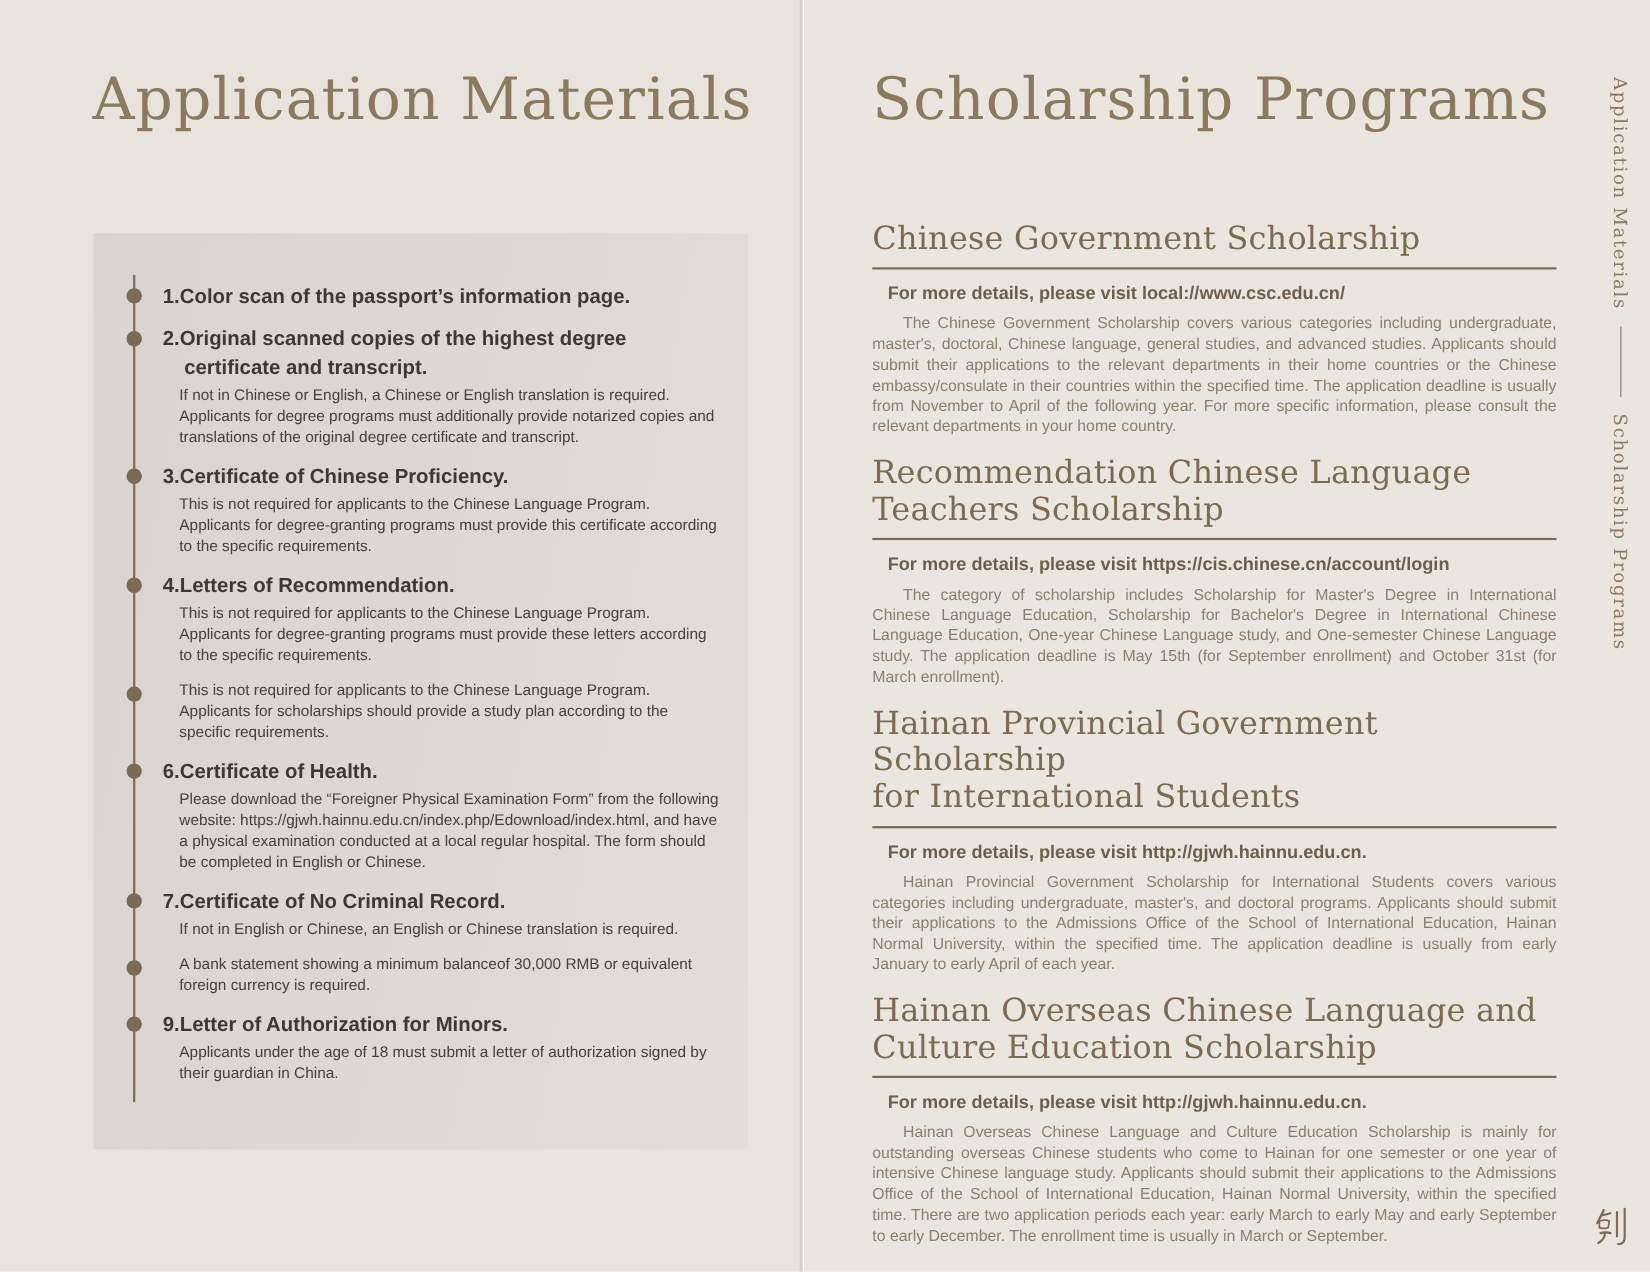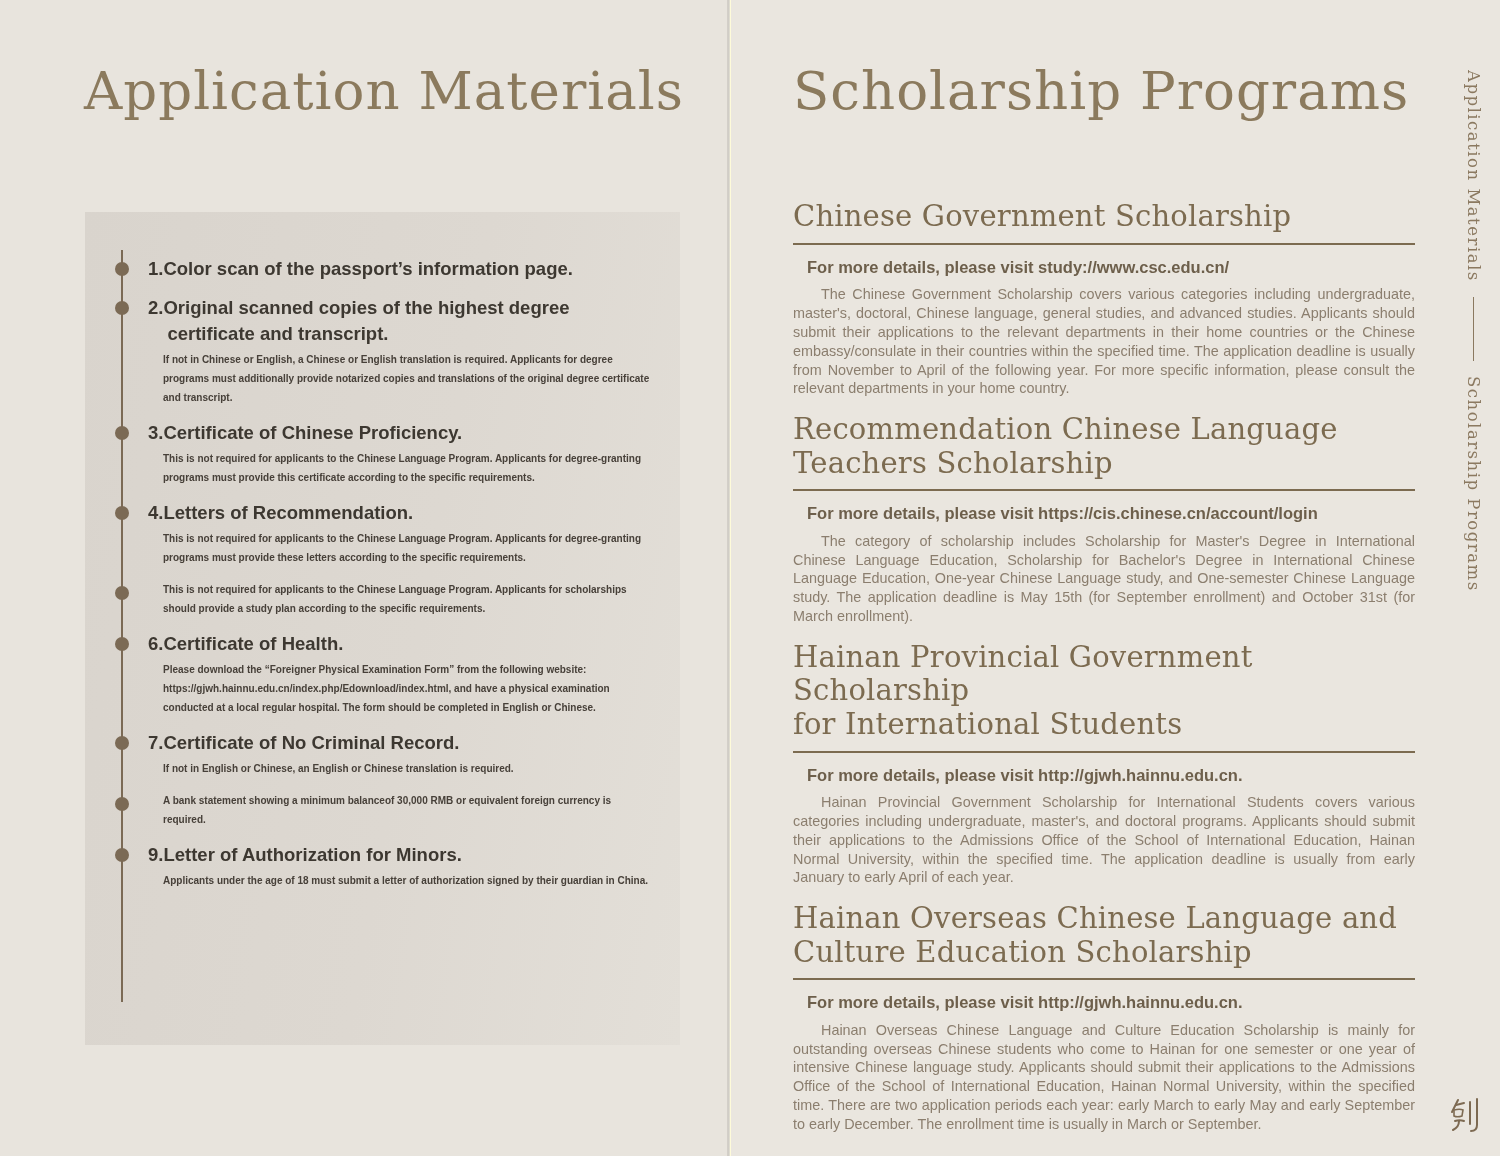--- a/index.html
+++ b/index.html
@@ -1,38 +1,38 @@
 <!DOCTYPE html>
 <html><head>
 <meta charset="utf-8">
 <style>
   * { margin:0; padding:0; box-sizing:border-box; }
   html,body { width:1500px; height:1156px; }
   body { font-family:"Liberation Sans", sans-serif; background:#e9e5de; overflow:hidden; }
 
-  .spread { position:relative; width:1500px; height:1156px; background:#fef9c3; }
+  .spread { position:relative; width:1500px; height:1156px; background:#ffffff; }
 
   
   .left-page { position:absolute; left:0; top:0; width:729px; height:1156px; background:#e8e4dd; }
   .page-title { font-family:"DejaVu Serif","Liberation Serif",serif; font-weight:400;
                 color:#8b7a5d; font-size:53px; letter-spacing:1px; line-height:1.1; }
   .left-page .page-title { position:absolute; left:84px; top:62px; }
 
   .materials-box { position:absolute; left:85px; top:212px; width:595px; height:833px;
                    background:linear-gradient(100deg,#d9d4cd 0%,#ddd8d1 55%,#e3dfd8 100%);
                    overflow:hidden; }
   .timeline-line { position:absolute; left:36px; top:38px; width:2px; height:752px; background:#7b6a55; }
 
   .materials-list { position:absolute; left:0; top:44px; width:100%; list-style:none; padding:0 26px 0 63px; }
   .materials-list li { position:relative; margin-bottom:13px; }
   .dot { position:absolute; left:-33px; top:6px; width:14px; height:14px; border-radius:50%;
          background:#7b6a55; }
   .item-title { font-size:18.5px; font-weight:bold; color:#3d3831; line-height:26px;
                 padding-left:1.05em; text-indent:-1.05em; }
-  .item-sub { font-size:10px; font-weight:bold; color:#474039; line-height:19px;
+  .item-sub { font-size:14px; font-weight:normal; color:#474039; line-height:19px;
               margin-top:3px; padding-left:15px; }
   .item-sub:empty { display:none; margin-top:0; }
 
   
   .seam { position:absolute; left:727px; top:0; width:5px; height:1156px;
           background:linear-gradient(to right, rgba(120,115,108,0.18), #cfccc6 45%, rgba(255,255,255,0.5) 60%, rgba(233,229,222,0)); }
 
   
   .right-page { position:absolute; left:731px; top:0; width:769px; height:1156px;
                 background:#eae6df; padding:62px 85px 0 62px; }
@@ -123,21 +123,21 @@
 
   <section class="right-page">
     <h1 class="page-title">Scholarship Programs</h1>
 
     <section class="sch-section">
       <h2 class="sch-heading">
         <span class="hl">Chinese Government Scholarship</span>
 
       </h2>
       <div class="section-rule"></div>
-      <div class="details-line">For more details, please visit study://www.csc.edu.cn/</div>
+      <div class="details-line">For more details, please visit local://www.csc.edu.cn/</div>
       <p class="section-body">The Chinese Government Scholarship covers various categories including undergraduate, master's, doctoral, Chinese language, general studies, and advanced studies. Applicants should submit their applications to the relevant departments in their home countries or the Chinese embassy/consulate in their countries within the specified time. The application deadline is usually from November to April of the following year. For more specific information, please consult the relevant departments in your home country.</p>
     </section>
 
     <section class="sch-section">
       <h2 class="sch-heading">
         <span class="hl">Recommendation Chinese Language</span>
         <span class="hl">Teachers Scholarship</span>
       </h2>
       <div class="section-rule"></div>
       <div class="details-line">For more details, please visit https://cis.chinese.cn/account/login</div>

